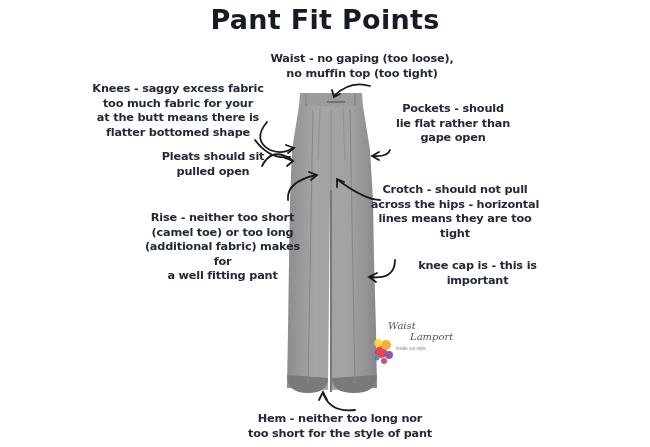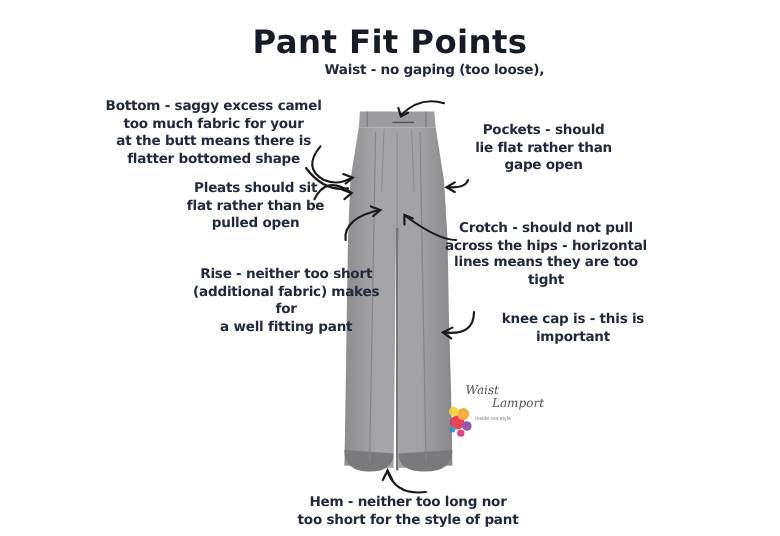--- a/index.html
+++ b/index.html
@@ -1,20 +1,20 @@
 <!DOCTYPE html>
 <html><head>
 <meta charset="utf-8">
 <style>
   html, body { margin:0; padding:0; background:#ffffff; }
   body { width:650px; height:447px; position:relative; overflow:hidden;
          font-family:"Liberation Sans", "DejaVu Sans", sans-serif; color:#1c2230; }
   .title { position:absolute; left:0; top:4px; width:650px; text-align:center;
            font-family:"DejaVu Sans", sans-serif; font-weight:bold; font-size:27px;
-           color:#161b26; letter-spacing:0.3px;margin-top:16px; }
+           color:#161b26; letter-spacing:0.3px; }
   .label { position:absolute; text-align:center; font-size:11.3px; line-height:14.6px;
            color:#222a3a; font-weight:bold; font-family:"DejaVu Sans", sans-serif;
            letter-spacing:-0.2px; }
   svg.art { position:absolute; left:0; top:0; }
   .logo-script { position:absolute; left:388px; top:320px; font-family:"DejaVu Serif", serif;
                  font-style:italic; font-size:10px; color:#555; line-height:11px; }
   .logo-tag { position:absolute; left:396px; top:346px; font-size:4.5px; color:#888; }
 </style>
 </head>
 <body>
@@ -84,50 +84,51 @@
     <circle cx="386" cy="345" r="5" fill="#f3a01f"></circle>
     <circle cx="378" cy="343" r="4" fill="#f6d12a"></circle>
     <circle cx="389" cy="355" r="4" fill="#7a3f9b"></circle>
     <circle cx="384" cy="361" r="3" fill="#d6286d"></circle>
     <circle cx="377" cy="358" r="2.5" fill="#2f86c9"></circle>
   </g>
 </svg>
 
 <div class="label" style="left:262px; top:52px; width:200px;text-align:center;">
   <div>Waist - no gaping (too loose),</div>
+  <div>no muffin top (too tight)</div>
 </div>
 
 <div class="label" style="left:88px; top:82px; width:180px;">
-  <div>Bottom - saggy excess camel</div>
+  <div>Knees - saggy excess fabric</div>
   <div>too much fabric for your</div>
   <div>at the butt means there is</div>
   <div>flatter bottomed shape</div>
 </div>
 
 <div class="label" style="left:388px; top:102px; width:130px;">
   <div>Pockets - should</div>
   <div>lie flat rather than</div>
   <div>gape open</div>
 </div>
 
 <div class="label" style="left:148px; top:150px; width:130px;">
   <div>Pleats should sit</div>
-  <div>flat rather than be</div>
   <div>pulled open</div>
 </div>
 
 <div class="label" style="left:370px; top:183px; width:170px;">
   <div>Crotch - should not pull</div>
   <div>across the hips - horizontal</div>
   <div>lines means they are too</div>
   <div>tight</div>
 </div>
 
-<div class="label" style="left:140px; top:222px; width:165px;margin-left:16px;">
+<div class="label" style="left:140px; top:211px; width:165px;">
   <div>Rise - neither too short</div>
+  <div>(camel toe) or too long</div>
   <div>(additional fabric) makes for</div>
   <div>a well fitting pant</div>
 </div>
 
 <div class="label" style="left:395px; top:259px; width:165px;">
   <div>knee cap is - this is important</div>
 </div>
 
 <div class="label" style="left:240px; top:412px; width:200px;">
   <div>Hem - neither too long nor</div>

